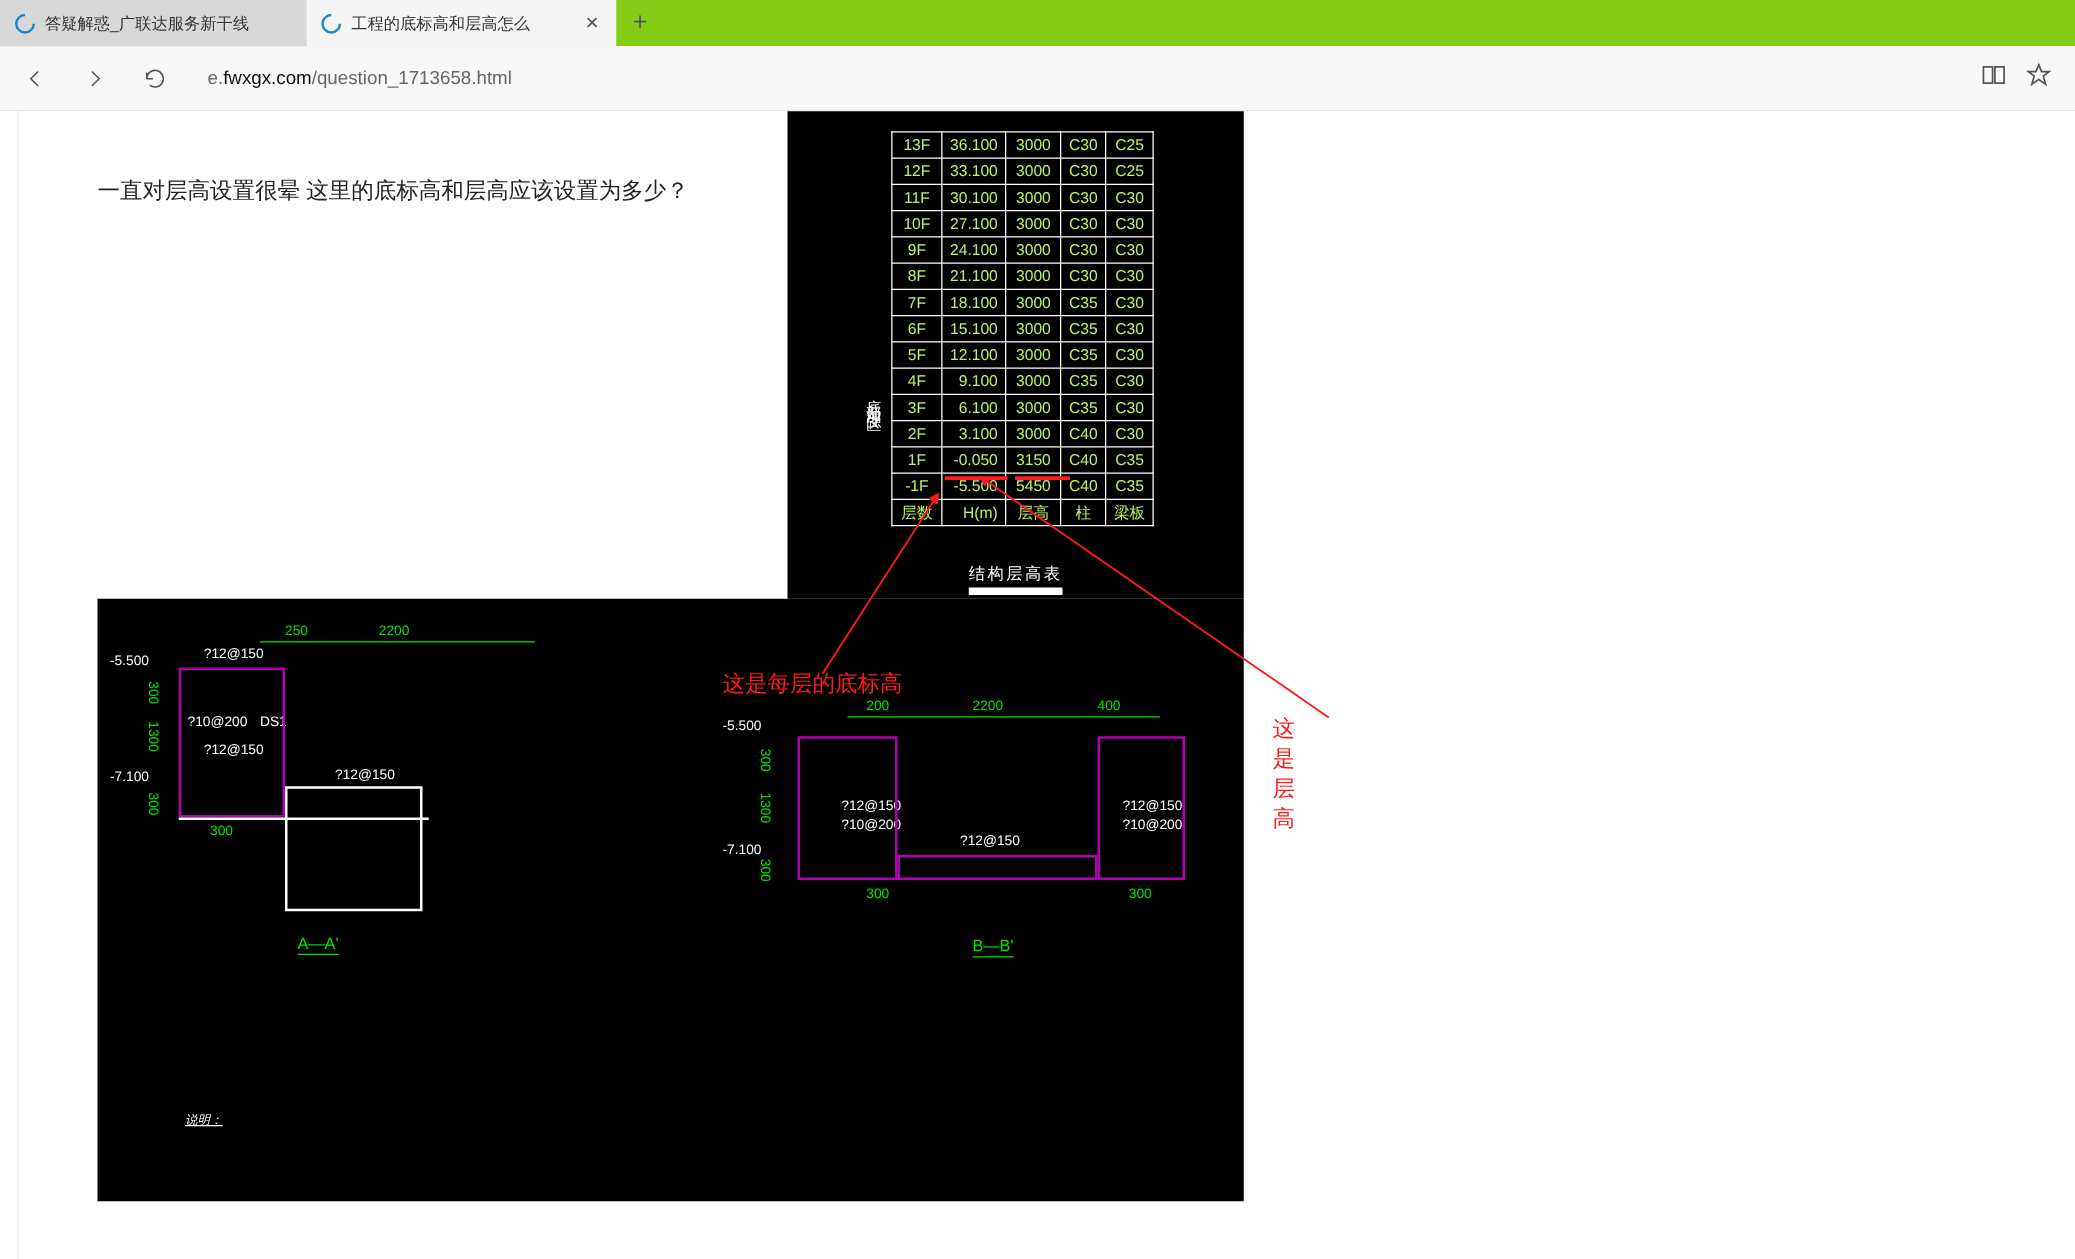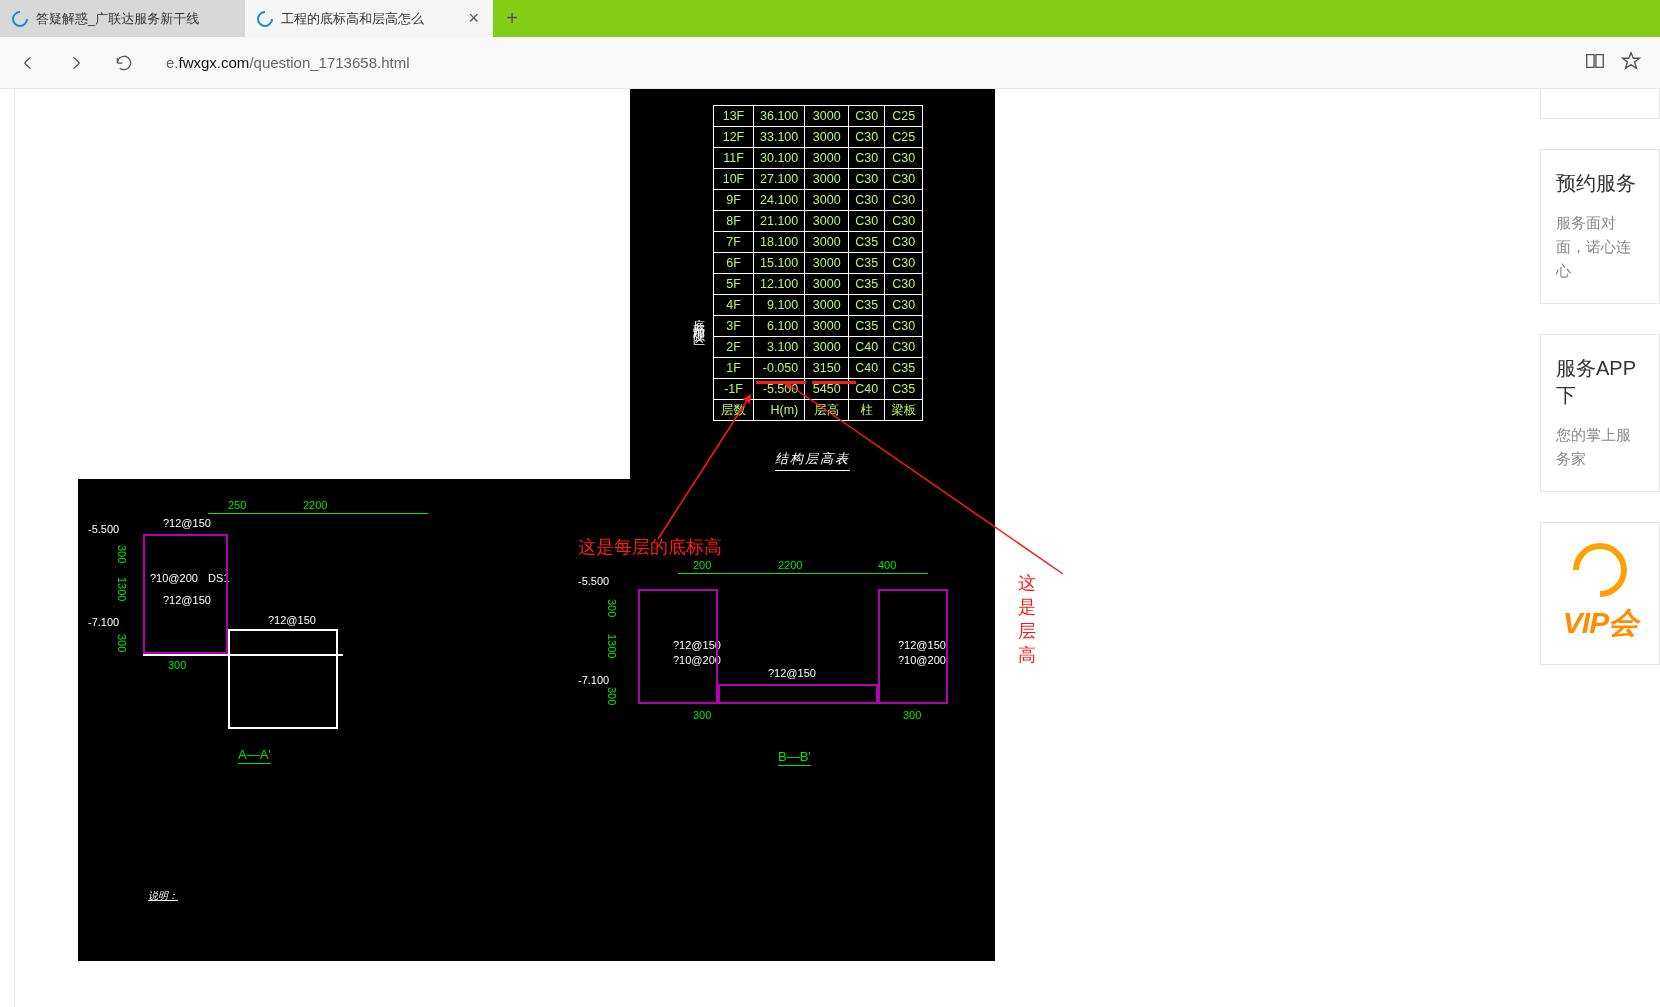--- a/index.html
+++ b/index.html
@@ -35,21 +35,21 @@
 .cad-lower { position:absolute; left:0px; top:390px; width:917px; height:482px; background:#000; }
 
 
 .floor-table { position:absolute; left:83px; top:16px; border-collapse:collapse; color:#bef264; font-family: "SimSun", monospace; font-size:12.5px; }
 .floor-table td { border:1px solid #fff; padding:2px 6px; text-align:center; white-space:nowrap; height:20px; line-height:16px; }
 .floor-table td.c1 { width:40px;}
 .floor-table td.c2 { width:50px; text-align:right;}
 .floor-table td.c3 { width:44px;}
 .floor-table td.c4 { width:34px;}
 .floor-table td.c5 { width:34px;}
-.table-title { position:absolute; left:145px; top:361px; color:#fff; font-size:13px; letter-spacing:2px; border-bottom:1px solid #ffffff; padding-bottom:2px;font-style:italic; }
+.table-title { position:absolute; left:145px; top:361px; color:#fff; font-size:13px; letter-spacing:2px; border-bottom:6px solid #ffffff; padding-bottom:2px; }
 .side-label { position:absolute; left:60px; top:220px; color:#fff; font-size:12px; writing-mode:vertical-rl; letter-spacing:4px; }
 
 
 .red-ul { position:absolute; background:#ff1a1a; height:3px; }
 .red-ul.u1 { left:126px; top:292px; width:50px; }
 .red-ul.u2 { left:182px; top:292px; width:44px; }
 
 
 .anno-text { position:absolute; color:#ff1a1a; font-size:18px; }
 .arrow-svg { position:absolute; overflow:visible; }
@@ -118,20 +118,21 @@
           </svg></span>
       <span><svg viewBox="0 0 24 24">
             <path d="M12 3l2.5 6H21l-5 4 2 7-6-4-6 4 2-7-5-4h6.5z"></path>
           </svg></span>
     </div>
   </div>
 </div>
 
 <div class="page-area">
   <div class="content-left-border"></div>
+  <div class="question-title">一直对层高设置很晕 这里的底标高和层高应该设置为多少？</div>
 
   <div class="cad-panel">
 
     <div class="cad-upper">
       <div class="side-label">底部加强区</div>
       <table class="floor-table">
           <tbody id="ft-body">
             <tr>
               <td class="c1">13F</td>
               <td class="c2">36.100</td>
@@ -308,28 +309,13 @@
             </marker>
           </defs>
         <line x1="285" y1="195" x2="10" y2="5" stroke="#ff1a1a" stroke-width="1.5" marker-end="url(#ah2)"></line>
       </svg>
       <div class="anno-text" style="left:940px; top:92px;">这是层高</div>
 
       <span class="dim-white" style="left:70px; top:410px; font-size:10px; font-style:italic; text-decoration:underline;">说明：</span>
     </div>
   </div>
 
-  <div class="side-col">
-    <div class="side-card top"></div>
-    <div class="side-card">
-      <h3>预约服务</h3>
-      <p>服务面对面，诺心连心</p>
-    </div>
-    <div class="side-card">
-      <h3>服务APP下</h3>
-      <p>您的掌上服务家</p>
-    </div>
-    <div class="vip-img">
-      <div class="vip-g"></div>
-      <div class="vip-txt">VIP会</div>
-    </div>
-  </div>
 </div>
 
 </body></html>

